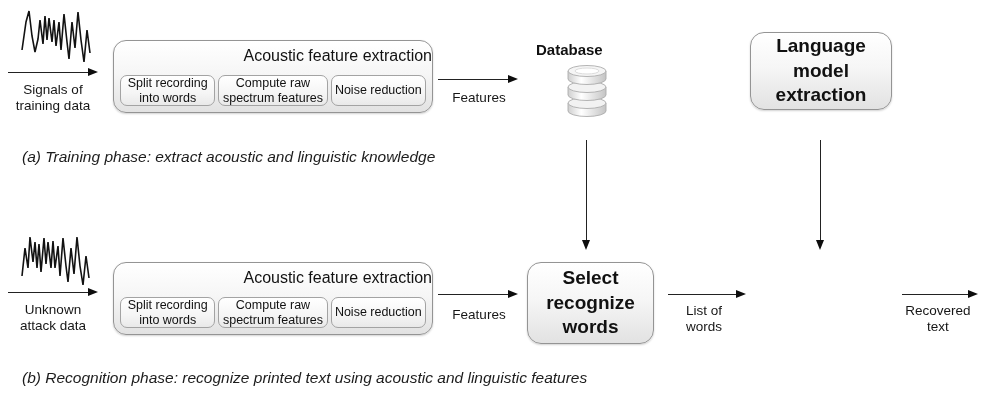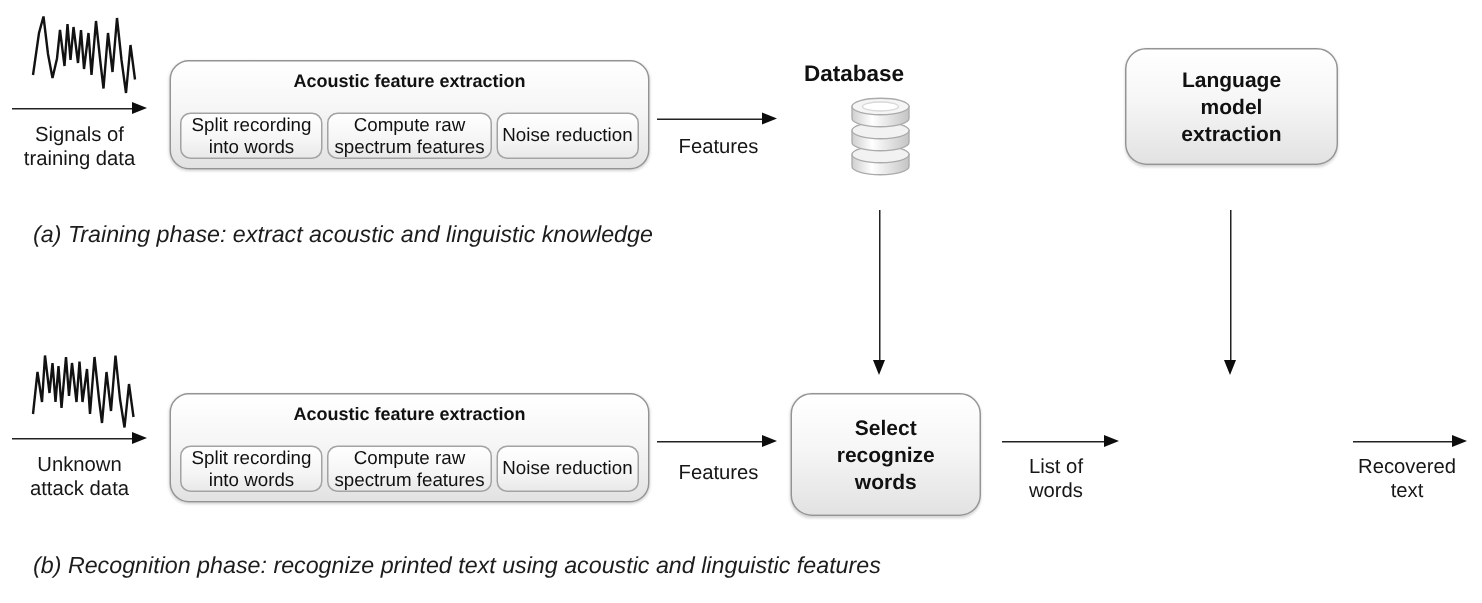--- a/index.html
+++ b/index.html
@@ -8,24 +8,24 @@
     font-family:"Liberation Sans","DejaVu Sans",sans-serif;color:#111;
   }
   
   .bigbox{
     position:absolute;border:1px solid #949494;border-radius:13px;
     background:linear-gradient(180deg,#ffffff 0%,#f6f6f6 45%,#e2e2e2 100%);
     box-shadow:0 1px 2px rgba(0,0,0,0.18);
   }
   .node{
     display:flex;flex-direction:column;align-items:center;justify-content:center;
-    font-weight:bold;font-size:14px;line-height:1.3;text-align:center;border-radius:14px;
+    font-weight:bold;font-size:19px;line-height:1.3;text-align:center;border-radius:14px;
   }
   .module-title{
-    margin-top:6px;text-align:center;font-weight:bold;font-size:12px;
+    margin-top:6px;text-align:right;font-weight:normal;font-size:16px;
   }
   .steps-row{
     position:absolute;left:6px;right:6px;bottom:6px;display:flex;gap:3px;justify-content:center;
   }
   .step{
     border:1px solid #a3a3a3;border-radius:7px;
     background:linear-gradient(180deg,#ffffff 0%,#f5f5f5 60%,#e9e9e9 100%);
     font-size:12.5px;line-height:1.16;display:flex;align-items:center;justify-content:center;
     text-align:center;height:31px;padding:1px 2px;box-sizing:border-box;
   }

